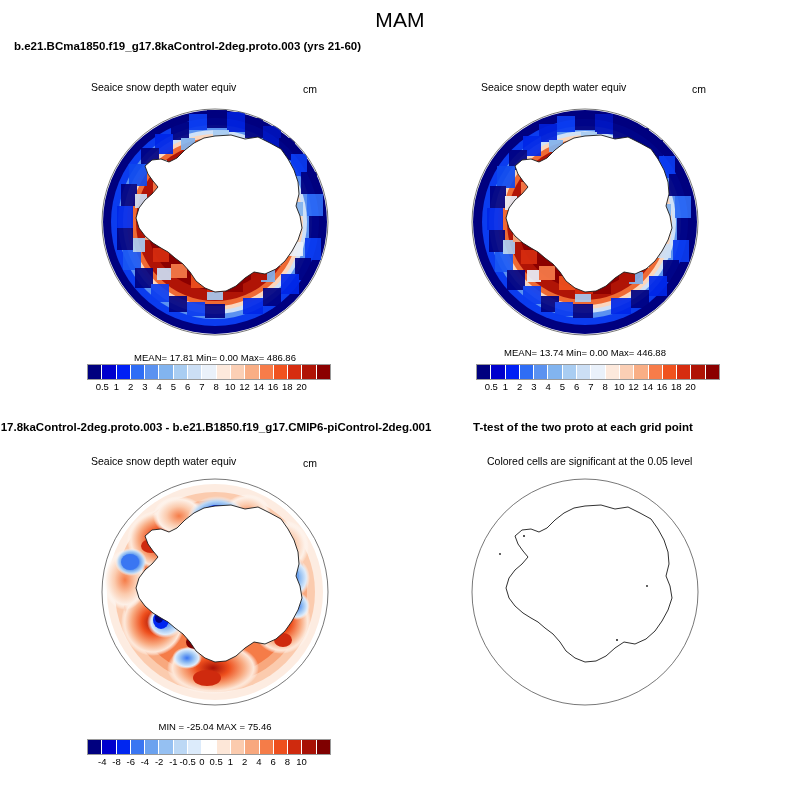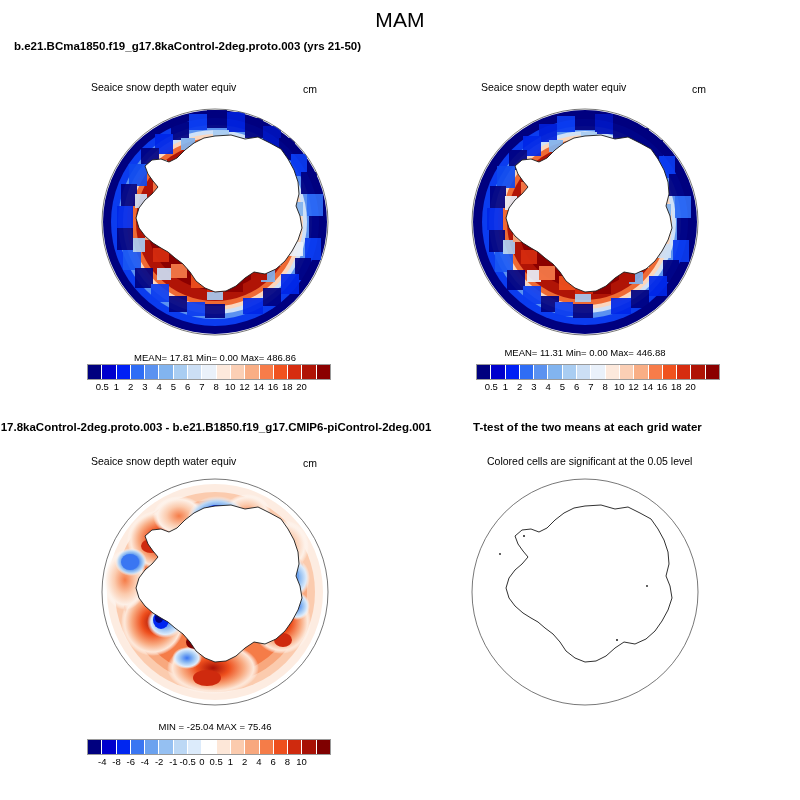--- a/index.html
+++ b/index.html
@@ -56,21 +56,21 @@
     position:absolute;top:0;font-size:9.5px;transform:translateX(-50%);white-space:nowrap;
   }
 </style>
 </head>
 <body>
 
 <div class="page">
 
   <div class="main-title">MAM</div>
 
-  <div class="case-title left">b.e21.BCma1850.f19_g17.8kaControl-2deg.proto.003 (yrs 21-50)</div>
+  <div class="case-title left">b.e21.BCma1850.f19_g17.8kaControl-2deg.proto.003 (yrs 21-60)</div>
 
   <div class="panel-sub" style="left:91px;top:81px;">Seaice snow depth water equiv</div>
   <div class="panel-units" style="left:303px;top:83px;">cm</div>
 
   <div class="map-panel" style="left:95px;top:102px;">
     <svg width="240" height="240" viewBox="0 0 240 240">
       <defs>
         <clipPath id="clipA">
             <circle cx="120" cy="120" r="113"></circle>
           </clipPath>
@@ -304,21 +304,21 @@
 
         <path d="M120,34 L136,33 L150,37 L163,35 L175,41 L186,47 L193,57 L199,68 L203,80 L204,92 L201,104 L205,114 L207,126 L203,138 L197,149 L190,159 L181,167 L170,172 L159,170 L150,176 L141,184 L131,189 L120,190 L110,186 L101,179 L95,170 L88,162 L80,156 L73,150 L66,146 L58,141 L50,134 L44,126 L41,116 L44,106 L50,98 L57,92 L63,85 L58,79 L53,72 L50,64 L57,58 L66,57 L74,60 L82,56 L90,48 L99,41 L109,36 Z" fill="#ffffff" stroke="none"></path>
       </g>
 
       <path d="M120,34 L136,33 L150,37 L163,35 L175,41 L186,47 L193,57 L199,68 L203,80 L204,92 L201,104 L205,114 L207,126 L203,138 L197,149 L190,159 L181,167 L170,172 L159,170 L150,176 L141,184 L131,189 L120,190 L110,186 L101,179 L95,170 L88,162 L80,156 L73,150 L66,146 L58,141 L50,134 L44,126 L41,116 L44,106 L50,98 L57,92 L63,85 L58,79 L53,72 L50,64 L57,58 L66,57 L74,60 L82,56 L90,48 L99,41 L109,36 Z" fill="none" stroke="#1a1a1a" stroke-width="0.9"></path>
 
       <circle cx="120" cy="120" r="113" fill="none" stroke="#555555" stroke-width="0.8"></circle>
     </svg>
   </div>
 
-  <div class="stat-line" style="left:465px;top:347px;width:240px;">MEAN=  11.31  Min=  0.00  Max= 446.88</div>
+  <div class="stat-line" style="left:465px;top:347px;width:240px;">MEAN=  13.74  Min=  0.00  Max= 446.88</div>
 
   <div class="cbar" style="left:477px;top:365px;">
     <div class="cbar-strip">
         <div class="cell" style="background: rgb(0, 0, 127);"></div>
         <div class="cell" style="background: rgb(0, 0, 205);"></div>
         <div class="cell" style="background: rgb(0, 32, 245);"></div>
         <div class="cell" style="background: rgb(47, 109, 245);"></div>
         <div class="cell" style="background: rgb(91, 146, 240);"></div>
         <div class="cell" style="background: rgb(130, 180, 239);"></div>
         <div class="cell" style="background: rgb(169, 205, 242);"></div>
@@ -346,21 +346,21 @@
         <span style="left: 58.8235%;">10</span>
         <span style="left: 64.7059%;">12</span>
         <span style="left: 70.5882%;">14</span>
         <span style="left: 76.4706%;">16</span>
         <span style="left: 82.3529%;">18</span>
         <span style="left: 88.2353%;">20</span>
       </div>
   </div>
 
   <div class="diff-title left">b.e21.BCma1850.f19_g17.8kaControl-2deg.proto.003 - b.e21.B1850.f19_g17.CMIP6-piControl-2deg.001</div>
-  <div class="diff-title right">T-test of the two means at each grid water</div>
+  <div class="diff-title right">T-test of the two proto at each grid point</div>
 
   <div class="panel-sub" style="left:91px;top:455px;">Seaice snow depth water equiv</div>
   <div class="panel-units" style="left:303px;top:457px;">cm</div>
 
   <div class="map-panel" style="left:95px;top:472px;">
     <svg width="240" height="240" viewBox="0 0 240 240">
       <defs>
         <clipPath id="clipC">
             <circle cx="120" cy="120" r="113"></circle>
           </clipPath>

